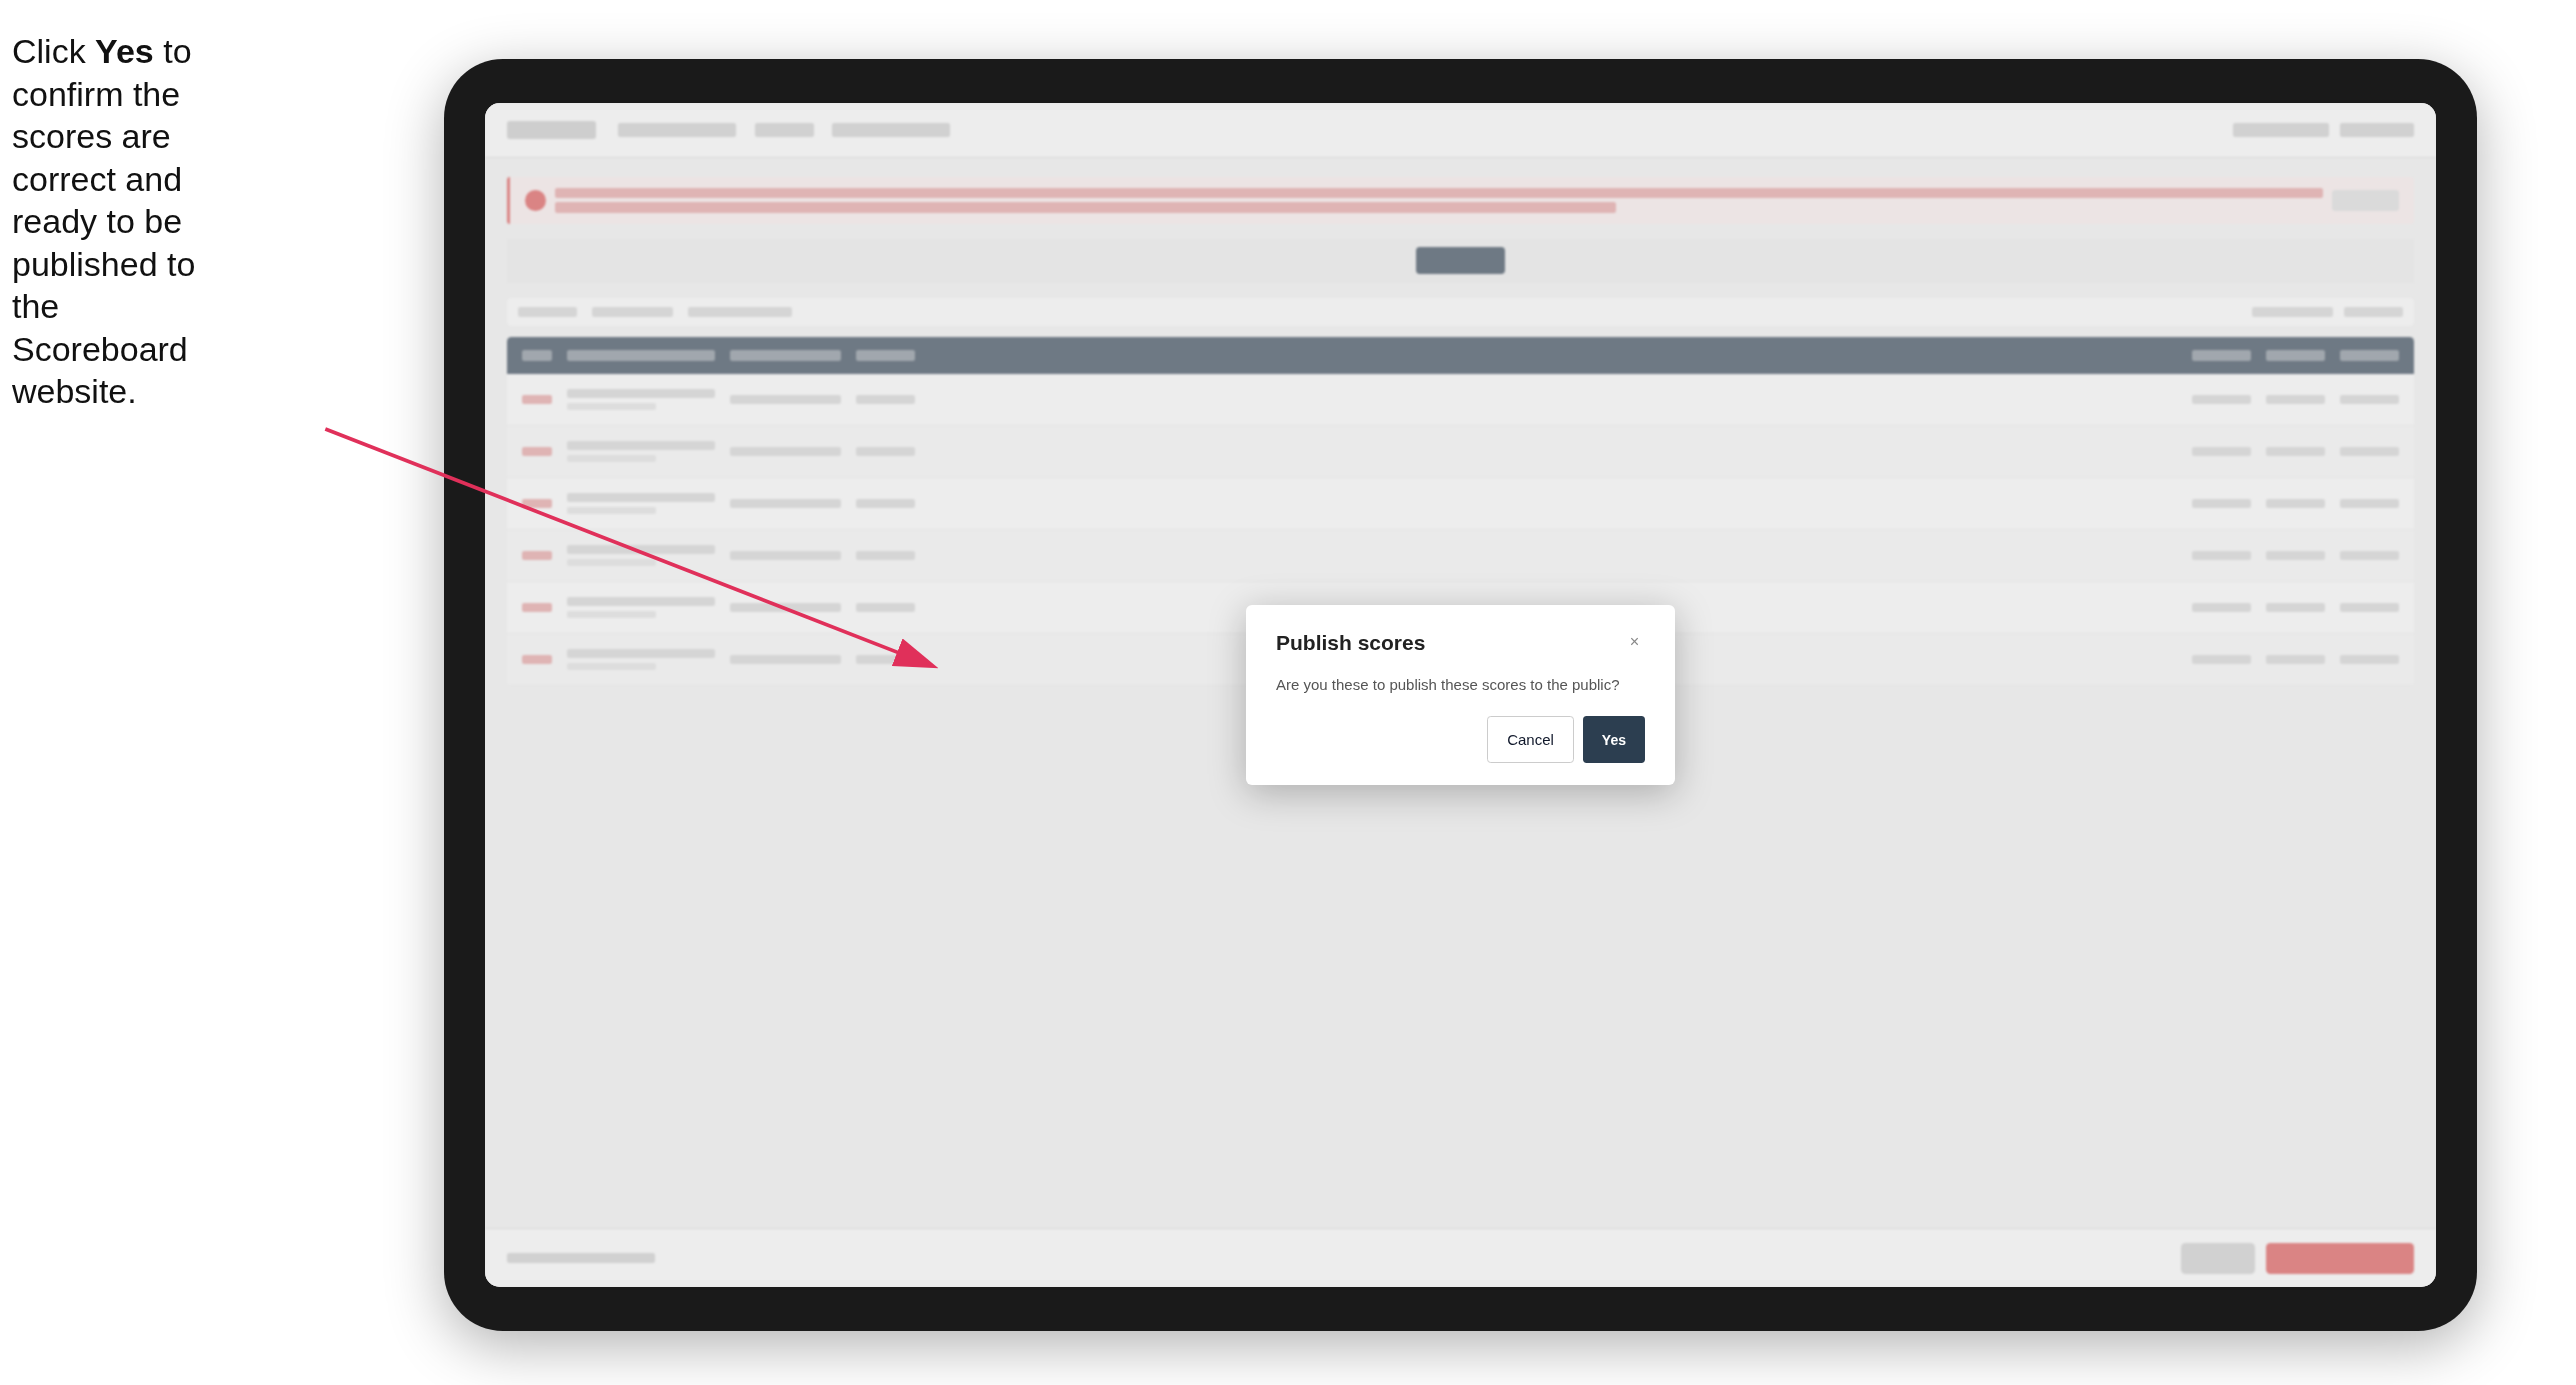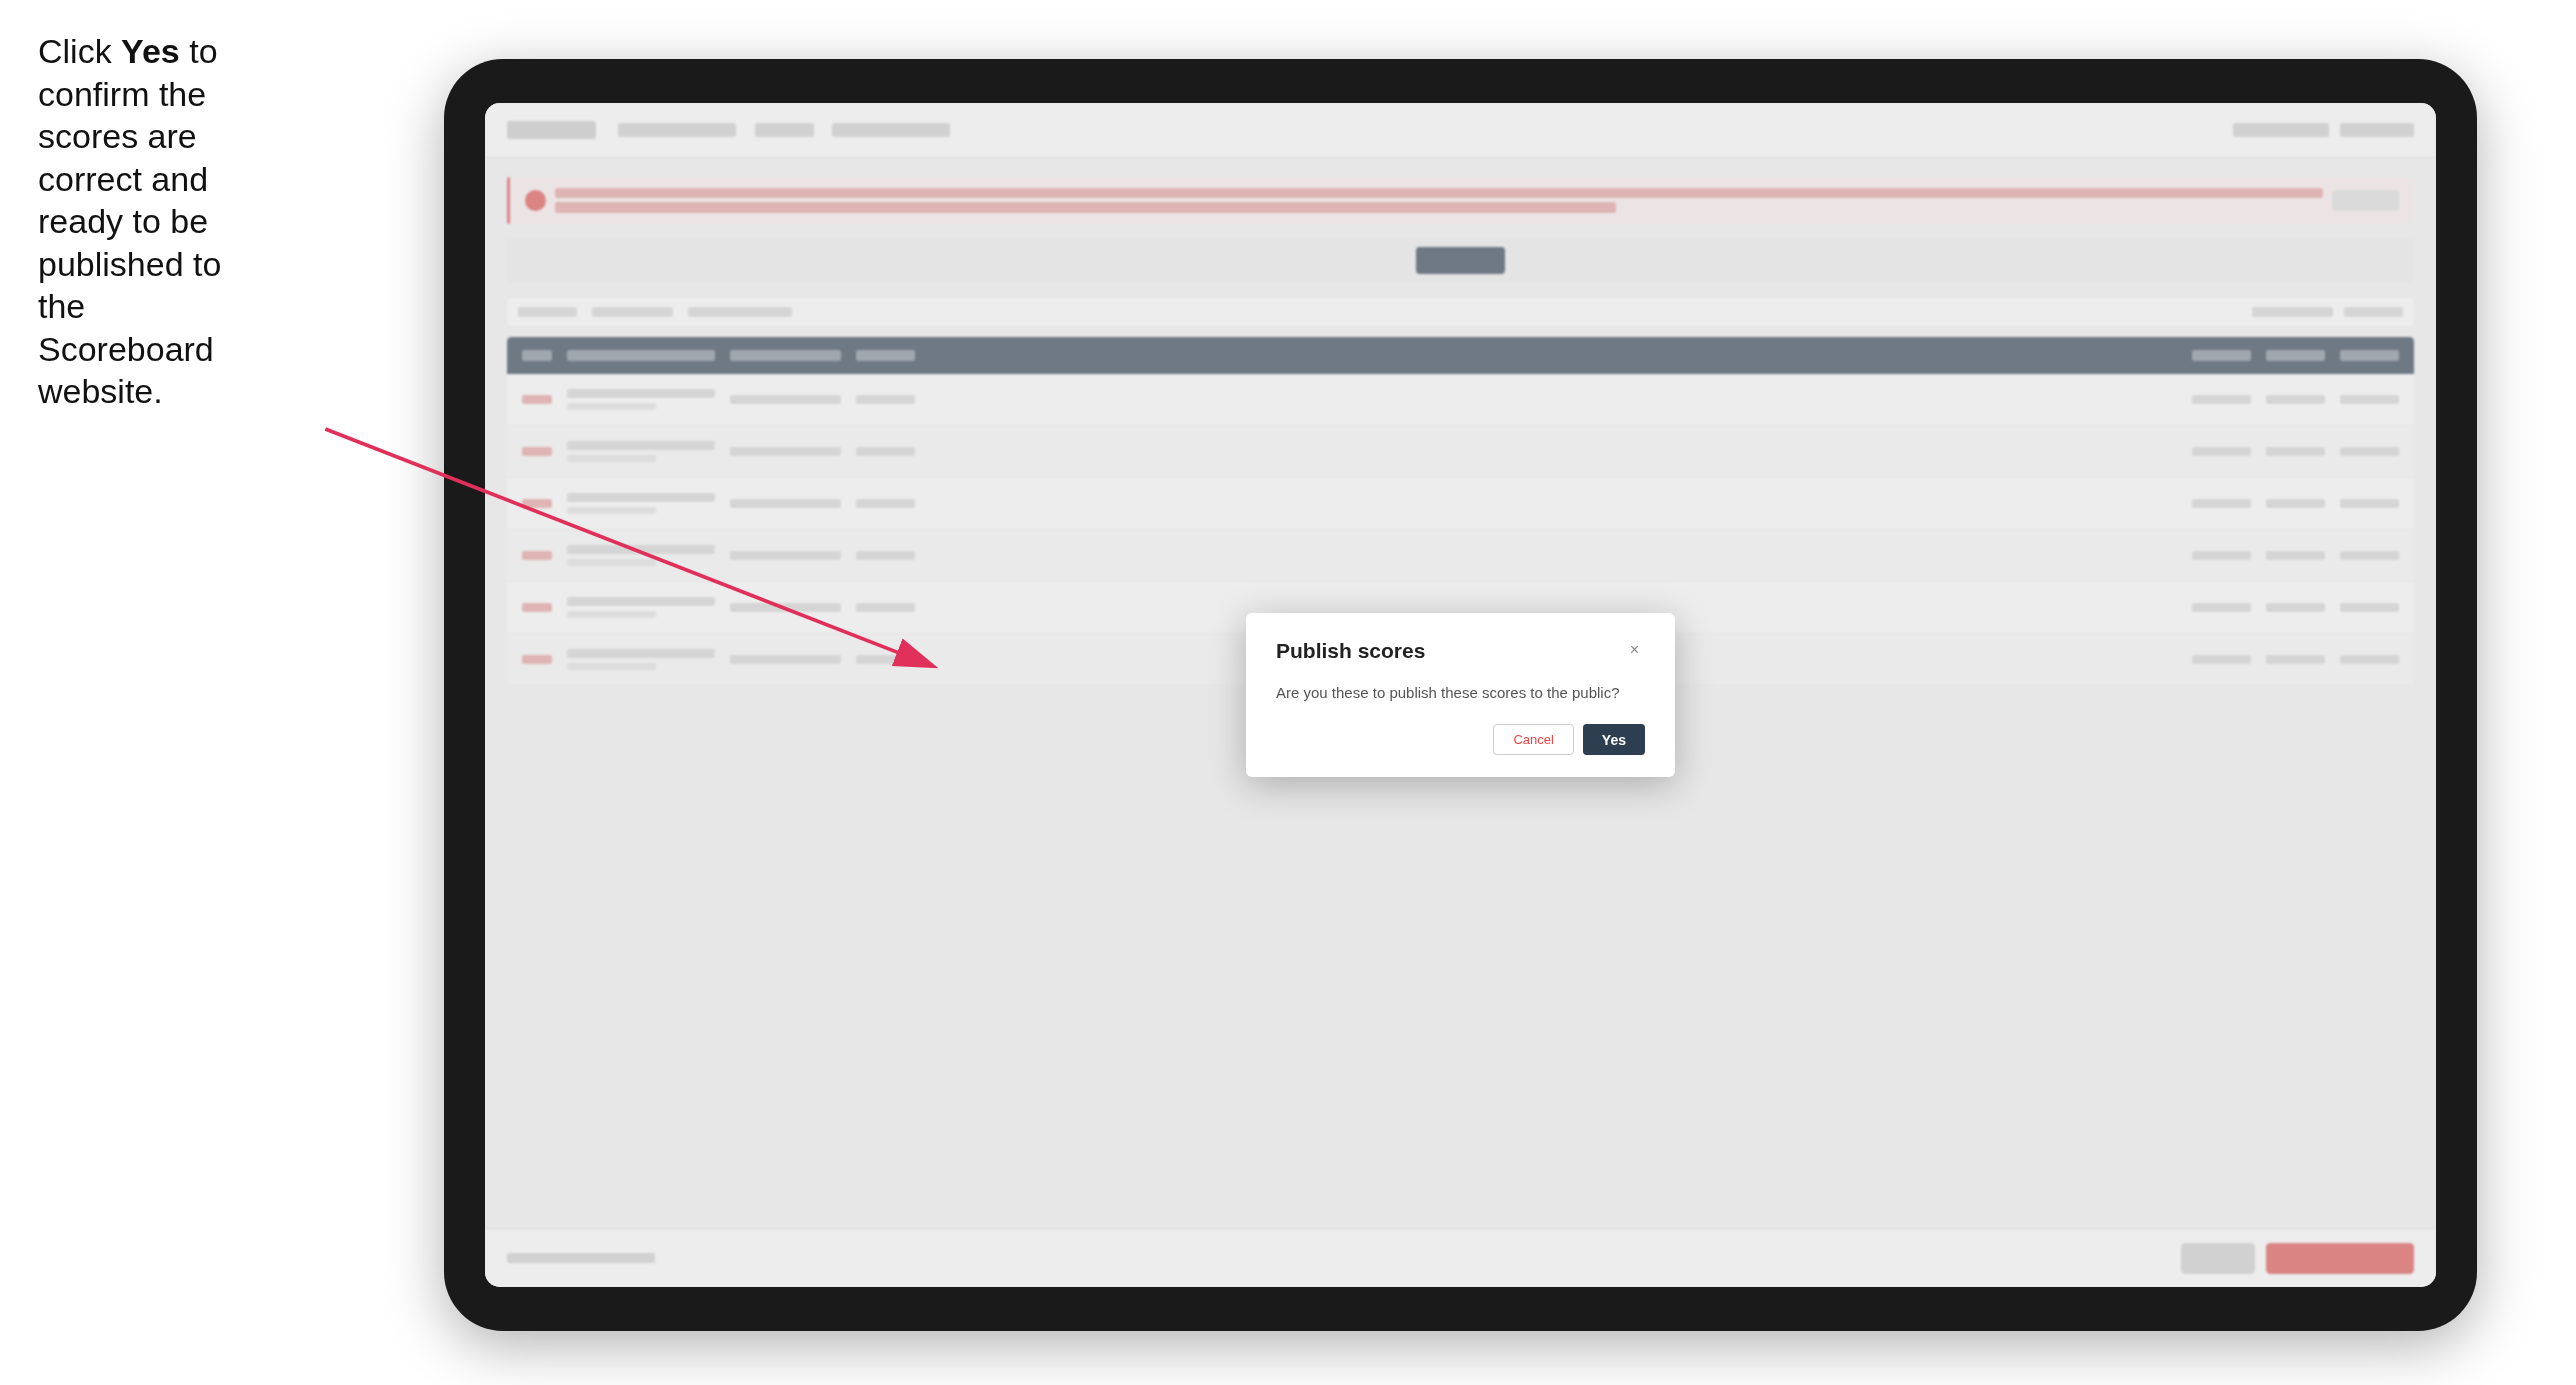--- a/index.html
+++ b/index.html
@@ -9,21 +9,21 @@
       width: 2576px;
       height: 1386px;
       position: relative;
       overflow: hidden;
     }
 
     
     .instruction-text {
       position: absolute;
       top: 30px;
-      left: 38px;
+      left: 12px;
       width: 214px;
       font-size: 34px;
       line-height: 1.25;
       color: #111;
     }
     .instruction-text strong {
       font-weight: 800;
     }
 
     
@@ -332,27 +332,27 @@
       line-height: 1.4;
     }
 
     .dialog-footer {
       display: flex;
       justify-content: flex-end;
       gap: 9px;
     }
 
     .btn-cancel {
-      padding: 7px 19px;
-      font-size: 13px;
+      padding: 14px 19px;
+      font-size: 15px;
       border: 0.7px solid #ccc;
       background: #fff;
       border-radius: 3.7px;
       cursor: pointer;
-      color: #ef4444;
+      color: #0f172a;
     }
 
     .btn-yes {
       padding: 7.4px 19px;
       font-size: 14px;
       background: #2c3e50;
       color: #fff;
       border: none;
       border-radius: 3.7px;
       cursor: pointer;

